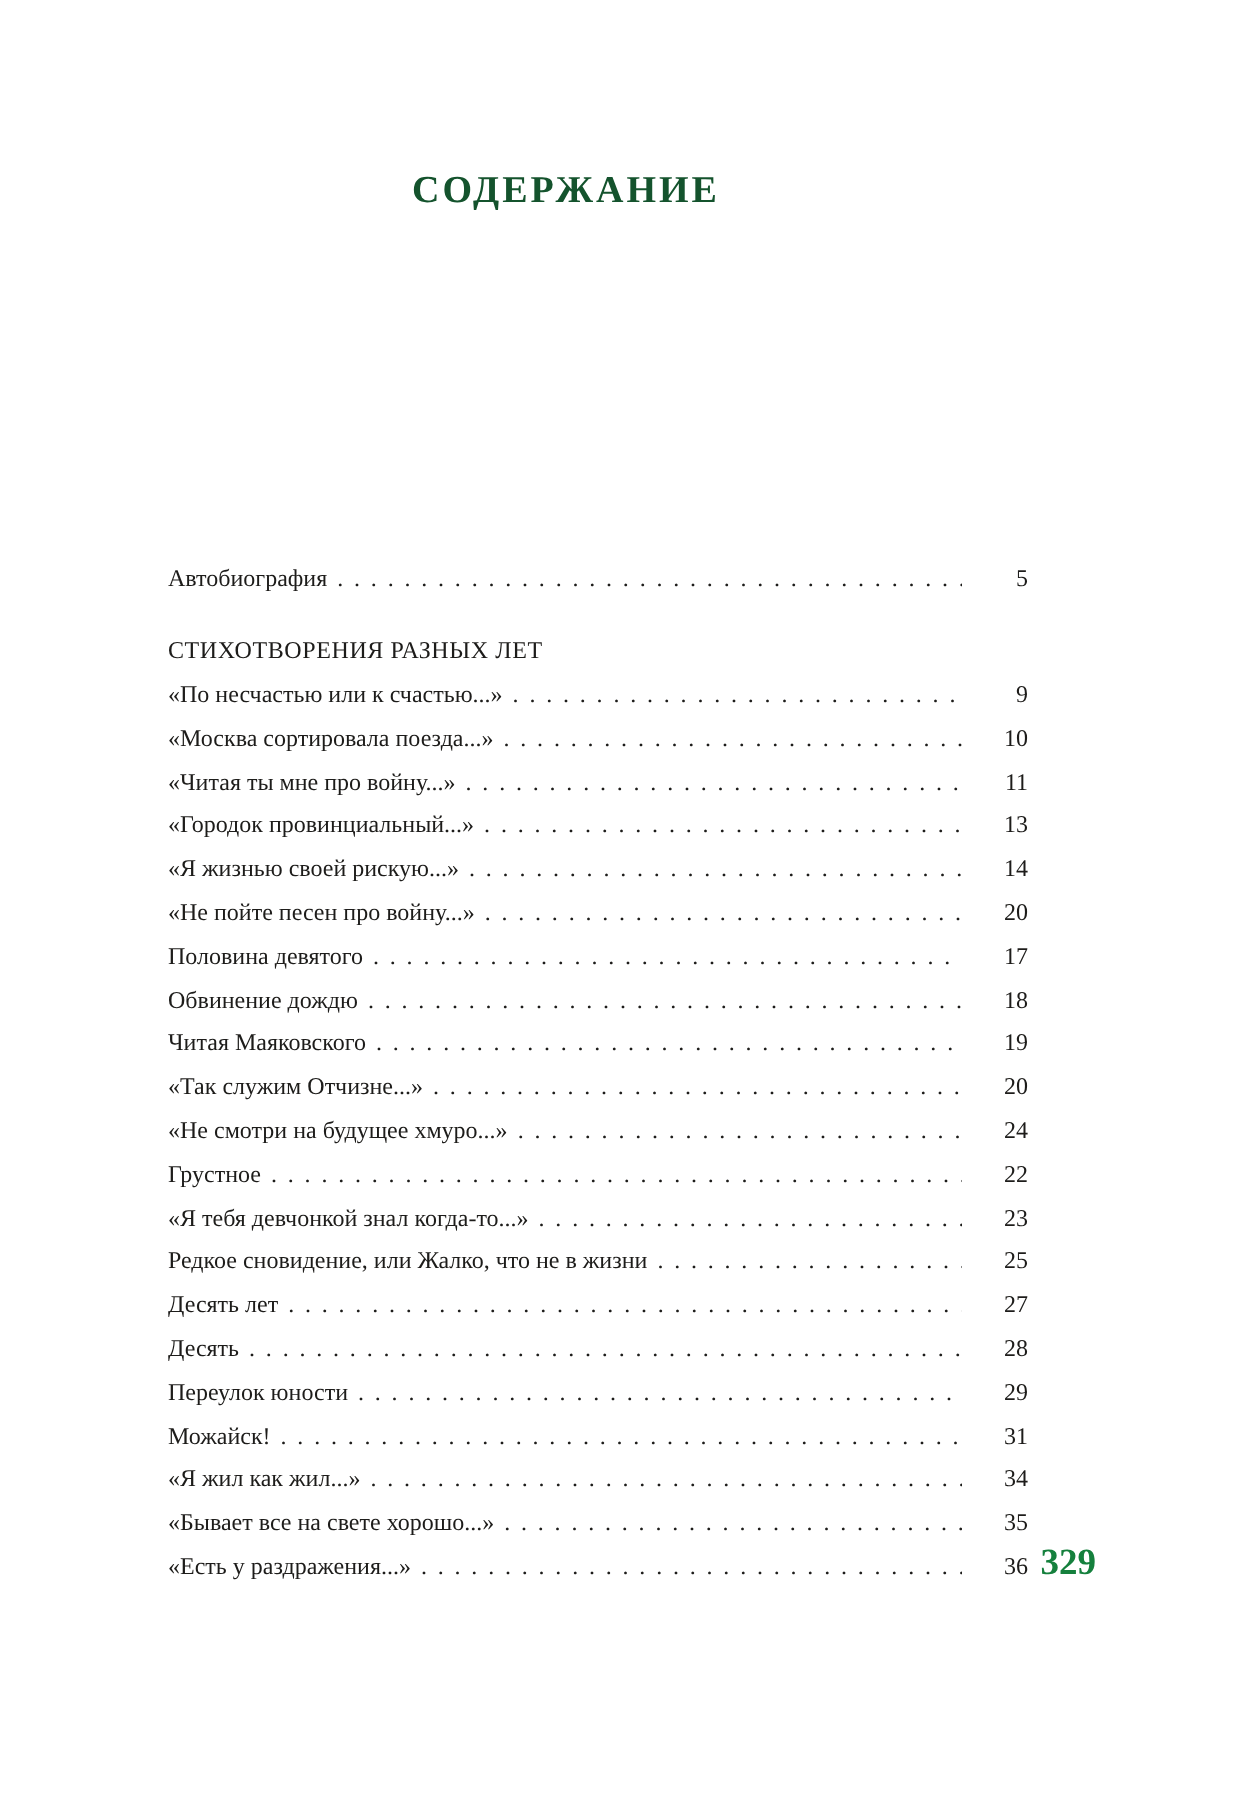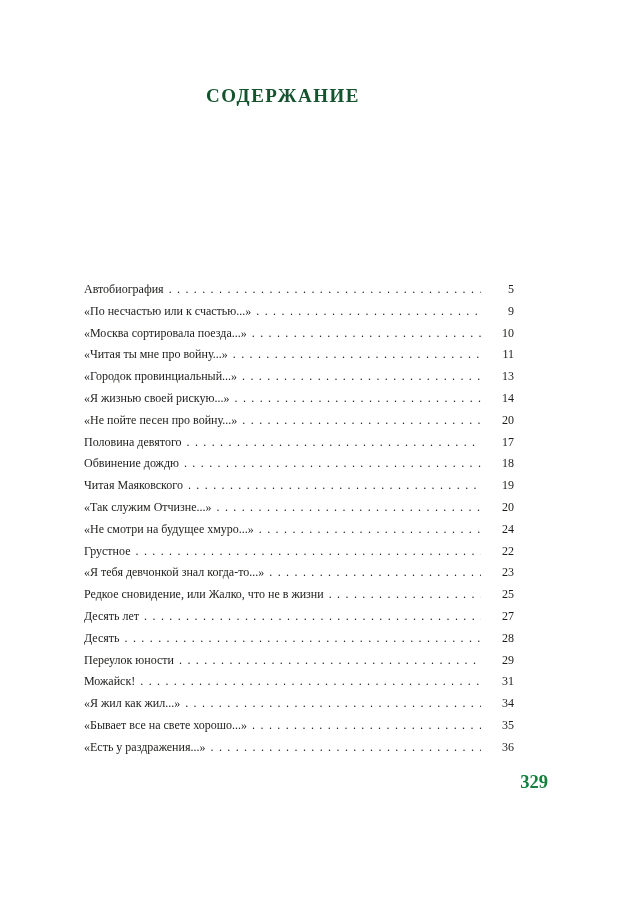--- a/index.html
+++ b/index.html
@@ -86,20 +86,23 @@
 
 <div class="page">
   <div class="page-title">СОДЕРЖАНИЕ</div>
 
   <div class="toc">
       <div class="toc-row">
         <span class="entry-title">Автобиография</span>
         <span class="dots"></span>
         <span class="pagenum">5</span>
       </div>
+      <div class="toc-row section">
+        <span class="entry-title">СТИХОТВОРЕНИЯ РАЗНЫХ ЛЕТ</span>
+      </div>
       <div class="toc-row">
         <span class="entry-title">«По несчастью или к счастью...»</span>
         <span class="dots"></span>
         <span class="pagenum">9</span>
       </div>
       <div class="toc-row">
         <span class="entry-title">«Москва сортировала поезда...»</span>
         <span class="dots"></span>
         <span class="pagenum">10</span>
       </div>

